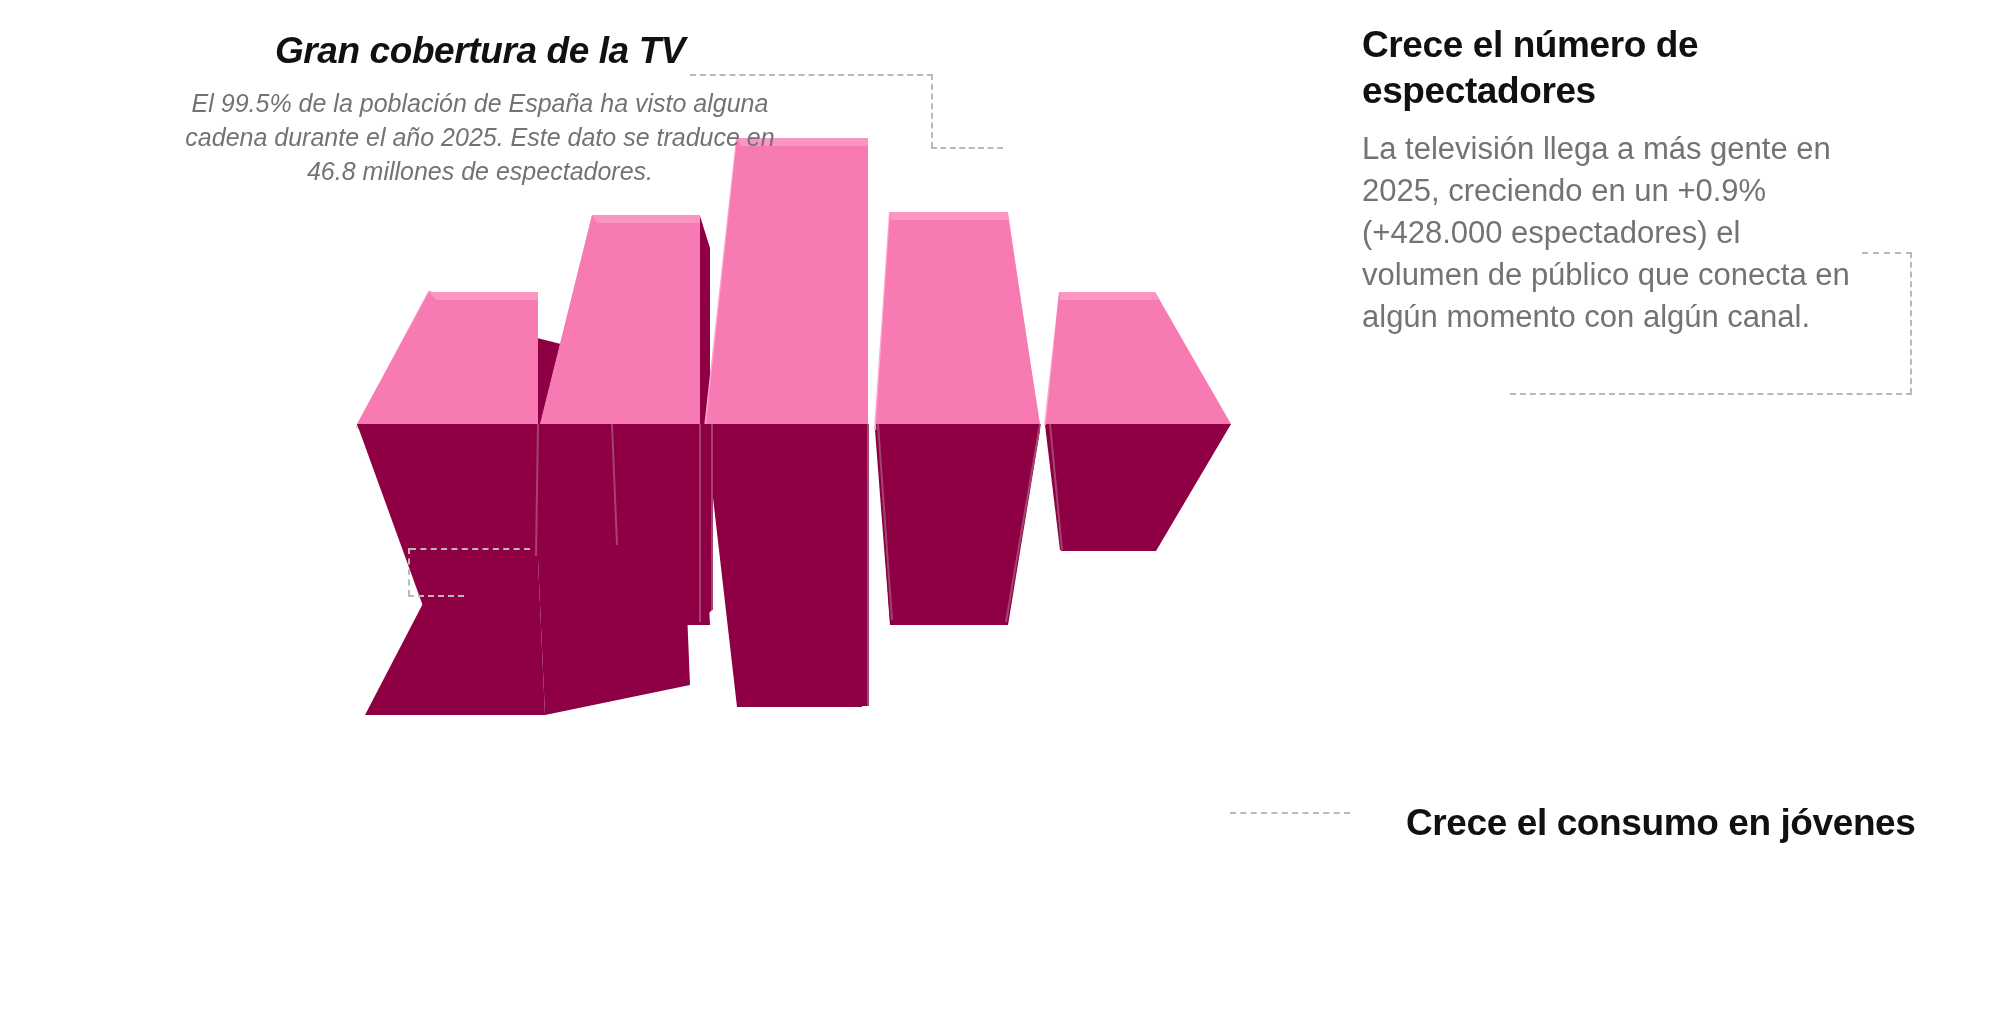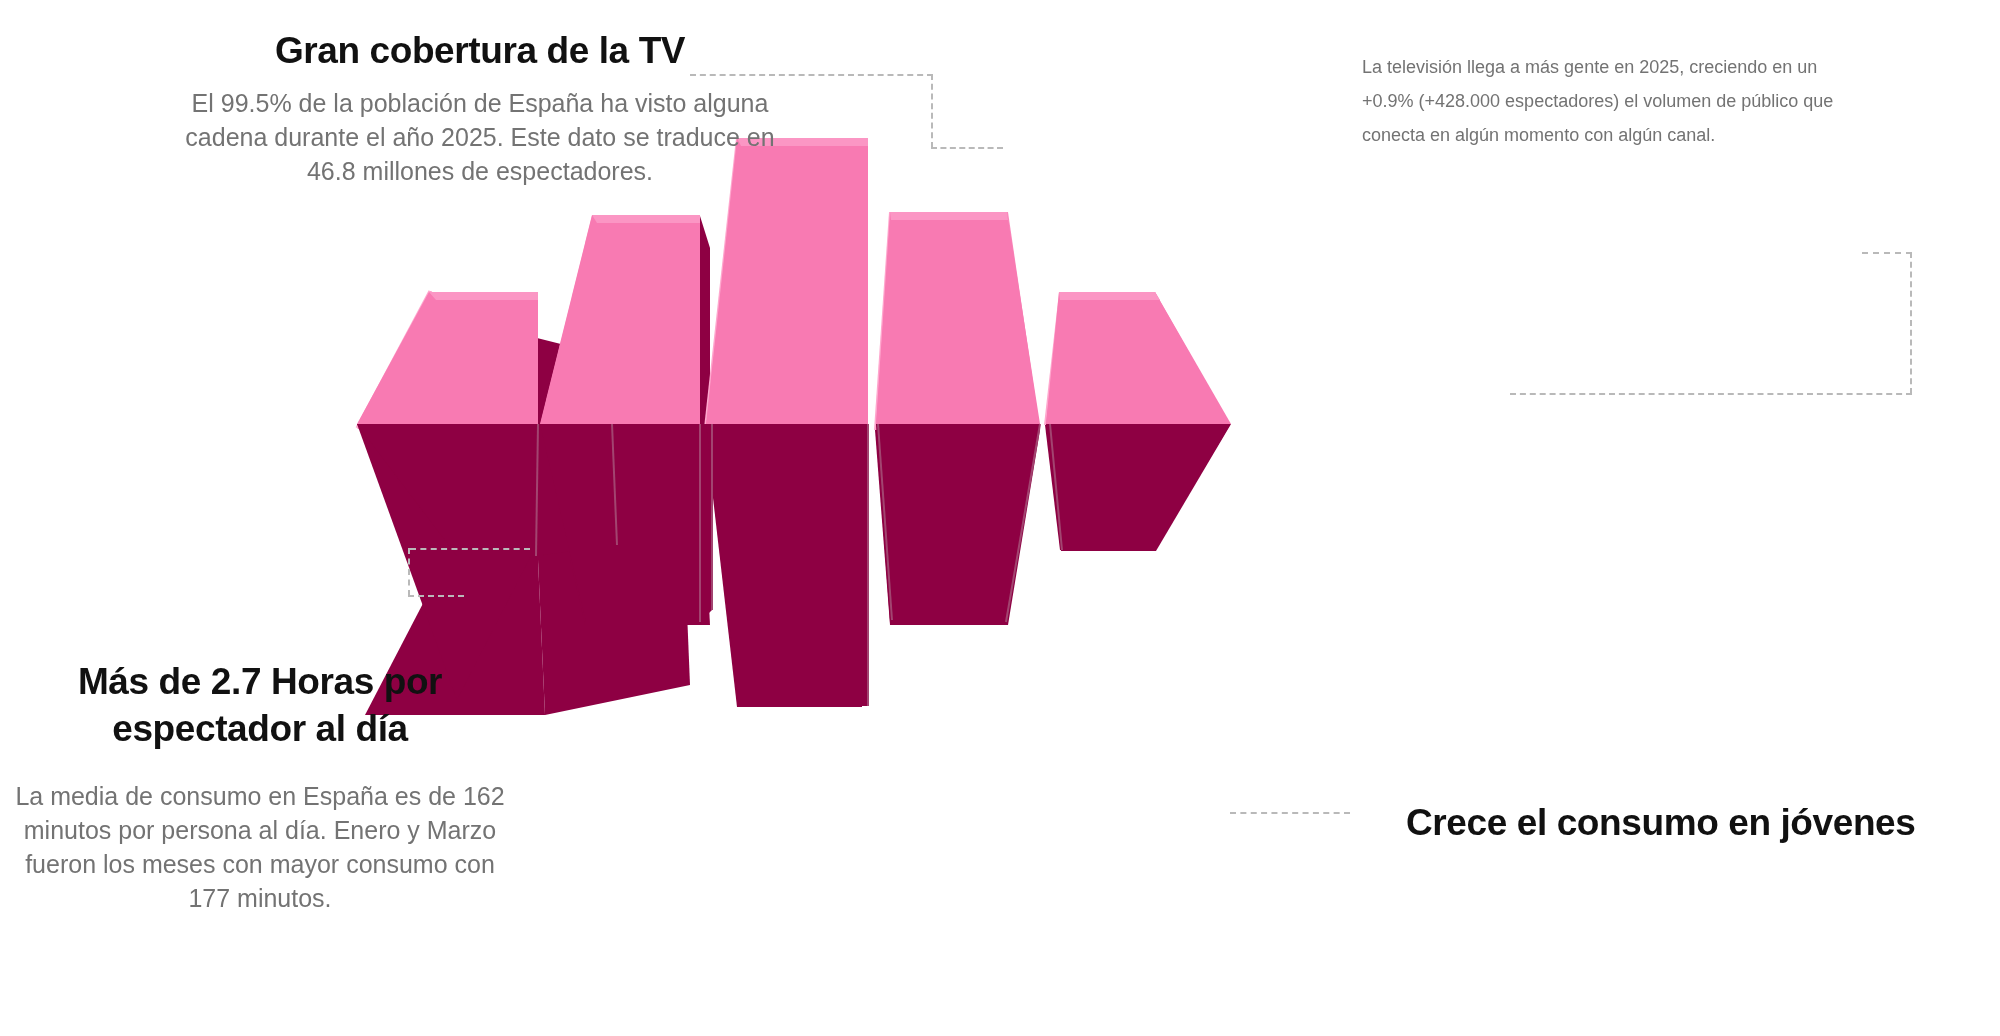--- a/index.html
+++ b/index.html
@@ -18,28 +18,28 @@
     font-weight:700;
     color:#111111;
     letter-spacing:-0.4px;
   }
   .blk-body{
     color:#737373;
     font-weight:400;
   }
 
   
-  #tl{ left:170px; top:28px; width:620px; text-align:center; }
+  #tl{ left:170px; top:28px; width:620px; text-align:center;font-style:italic; }
   #tl .blk-title{ font-size:37px; line-height:46px; }
   #tl .blk-body{ font-size:25px; line-height:34px; margin-top:12px; }
 
   
   #tr{ left:1362px; top:22px; width:500px; text-align:left; }
   #tr .blk-title{ font-size:37px; line-height:46px; }
-  #tr .blk-body{ font-size:18px; line-height:34px; margin-top:28px; }
+  #tr .blk-body{ font-size:31px; line-height:42px; margin-top:14px; }
 
   
   #bl{ left:10px; top:658px; width:500px; text-align:center; }
   #bl .blk-title{ font-size:37px; line-height:47px; }
   #bl .blk-body{ font-size:25px; line-height:34px; margin-top:27px; }
 
   
   #br{ left:1362px; top:800px; width:610px; text-align:left; }
   #br .blk-title{ font-size:37px; line-height:46px;margin-left:44px; }
   #br .blk-body{ font-size:25px; line-height:34px; margin-top:12px; }
@@ -164,25 +164,22 @@
   <div class="conn h" style="left:408px; top:595px; width:56px;"></div>
 
   <div class="conn h" style="left:1230px; top:812px; width:120px;"></div>
 
   <div class="block" id="tl">
     <div class="blk-title">Gran cobertura de la TV</div>
     <div class="blk-body">El 99.5% de la población de España ha visto alguna cadena durante el año 2025. Este dato se traduce en 46.8 millones de espectadores.</div>
   </div>
 
   <div class="block" id="tr">
+    <div class="blk-title">Crece el número de espectadores</div>
     <div class="blk-body">La televisión llega a más gente en 2025, creciendo en un +0.9% (+428.000 espectadores) el volumen de público que conecta en algún momento con algún canal.</div>
   </div>
 
-  <div class="block" id="bl">
-    <div class="blk-title">Más de 2.7 Horas por espectador al día</div>
-    <div class="blk-body">La media de consumo en España es de 162 minutos por persona al día. Enero y Marzo fueron los meses con mayor consumo con 177 minutos.</div>
-  </div>
 
   <div class="block" id="br">
     <div class="blk-title">Crece el consumo en jóvenes</div>
   </div>
 
 </div>
 
 </body></html>

